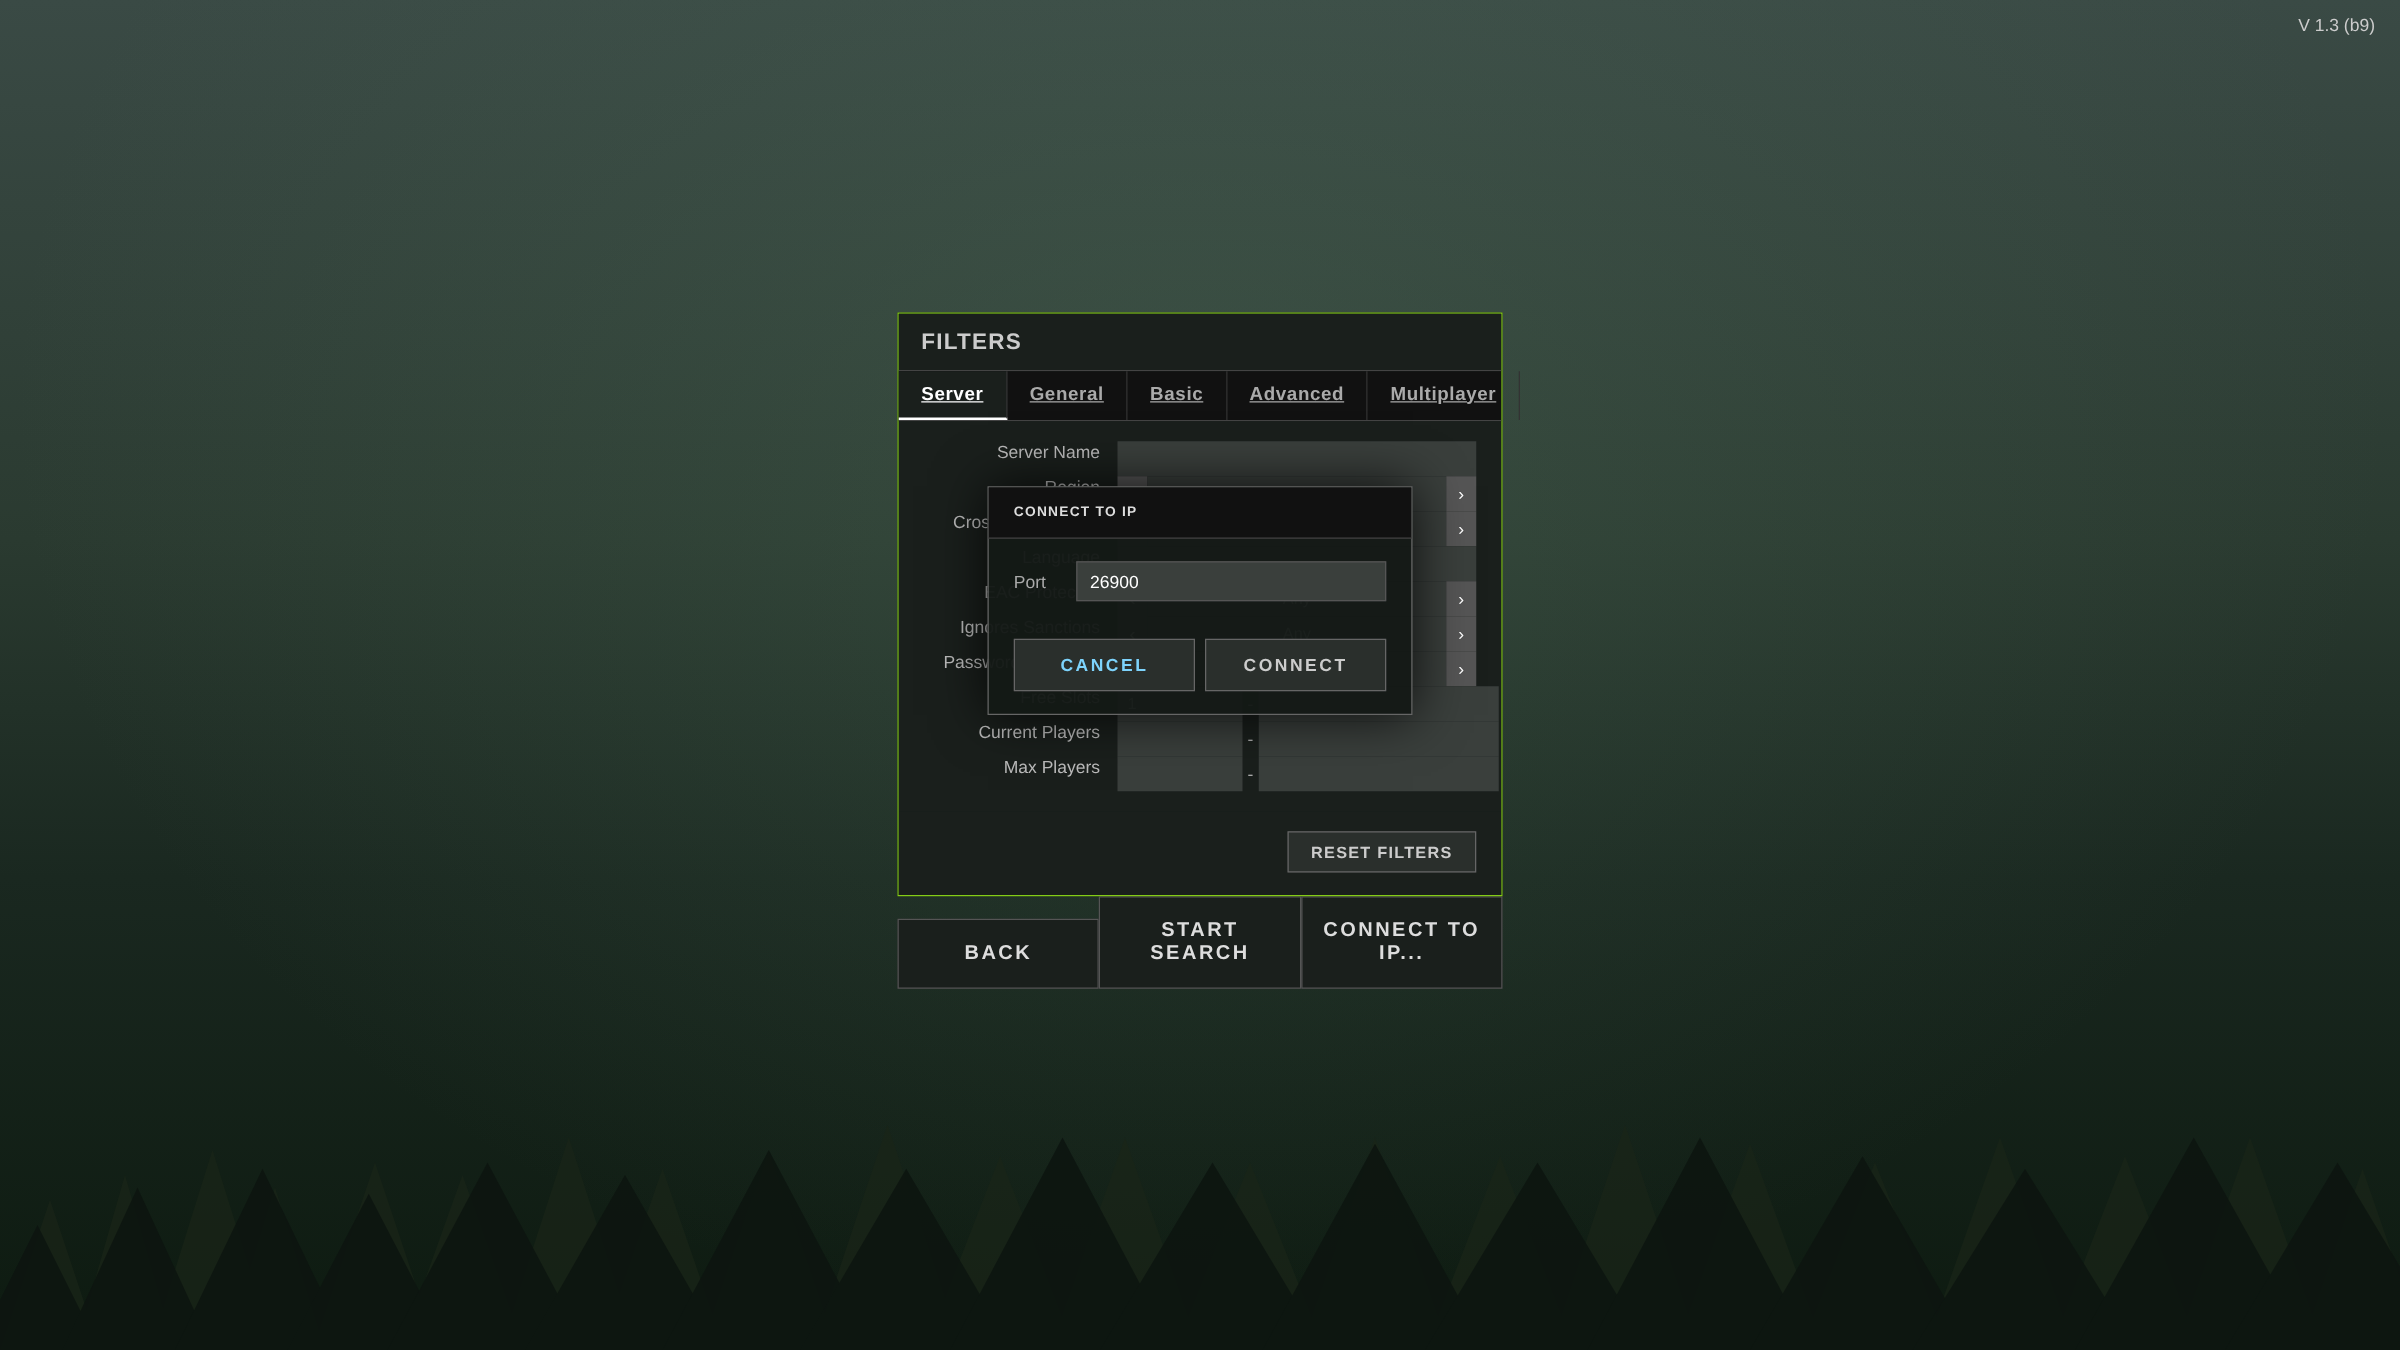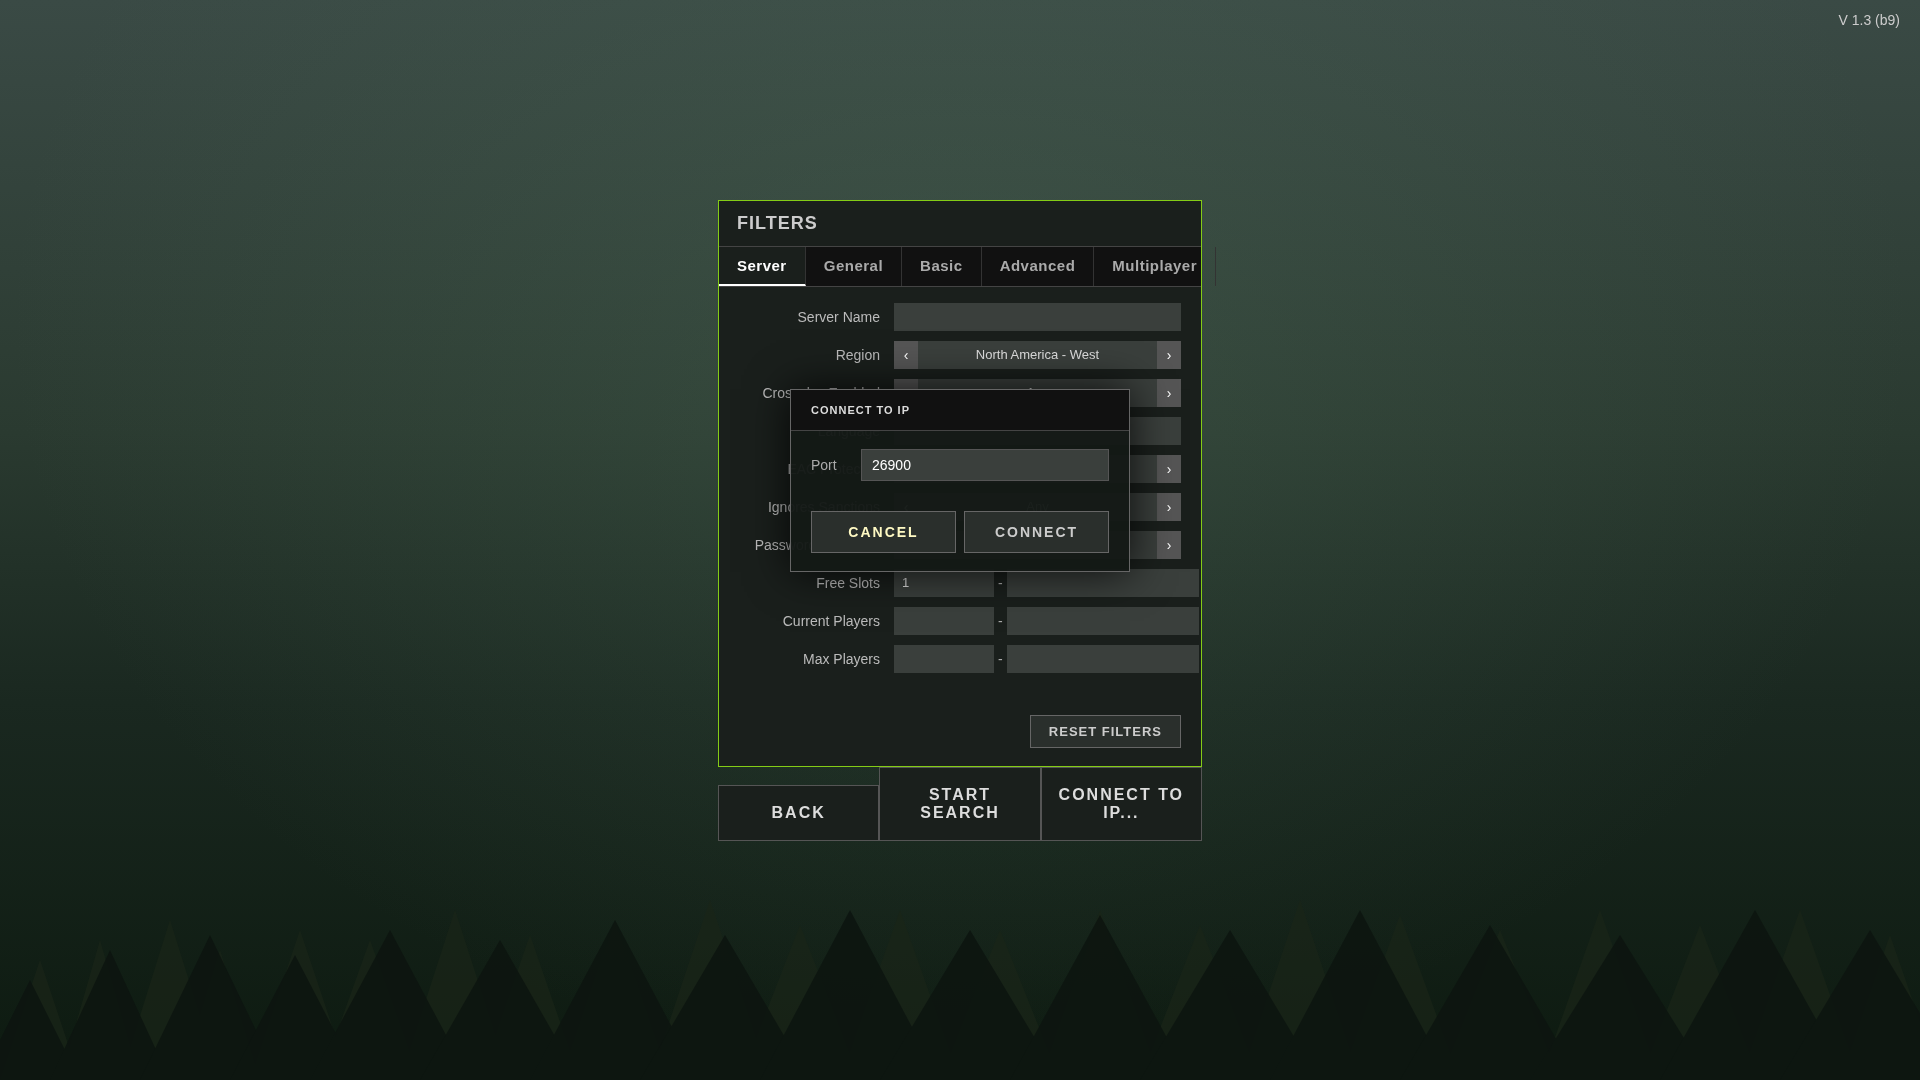--- a/index.html
+++ b/index.html
@@ -69,38 +69,37 @@
     }
 
     .tab {
       padding: 10px 18px;
       color: #aaa;
       font-size: 15px;
       font-weight: bold;
       cursor: pointer;
       border-right: 1px solid #333;
       letter-spacing: 0.5px;
+      text-decoration: underline;
     }
 
     .tab.active {
       background: #1a1f1c;
       color: #fff;
       border-bottom: 2px solid #fff;
     }
 
     
     .filter-content {
       padding: 16px 20px;
       background: #1a1f1c;
     }
 
     .filter-row {
       display: flex;
-      align-items: center;
-      margin-bottom: 10px;
     }
 
     .filter-label {
       color: #bbb;
       font-size: 14px;
       width: 155px;
       text-align: right;
       padding-right: 14px;
       flex-shrink: 0;
     }
@@ -278,21 +277,21 @@
       border: 1px solid #666;
       font-size: 14px;
       font-weight: bold;
       letter-spacing: 2px;
       cursor: pointer;
       text-align: center;
     }
 
     .dialog-btn-cancel {
       background: #2a2f2c;
-      color: #fef9c3;
+      color: #7dd3fc;
     }
 
     .dialog-btn-connect {
       background: #2a2f2c;
       color: #ccc;
     }
 
     
     svg.tree-svg {
       position: absolute;

